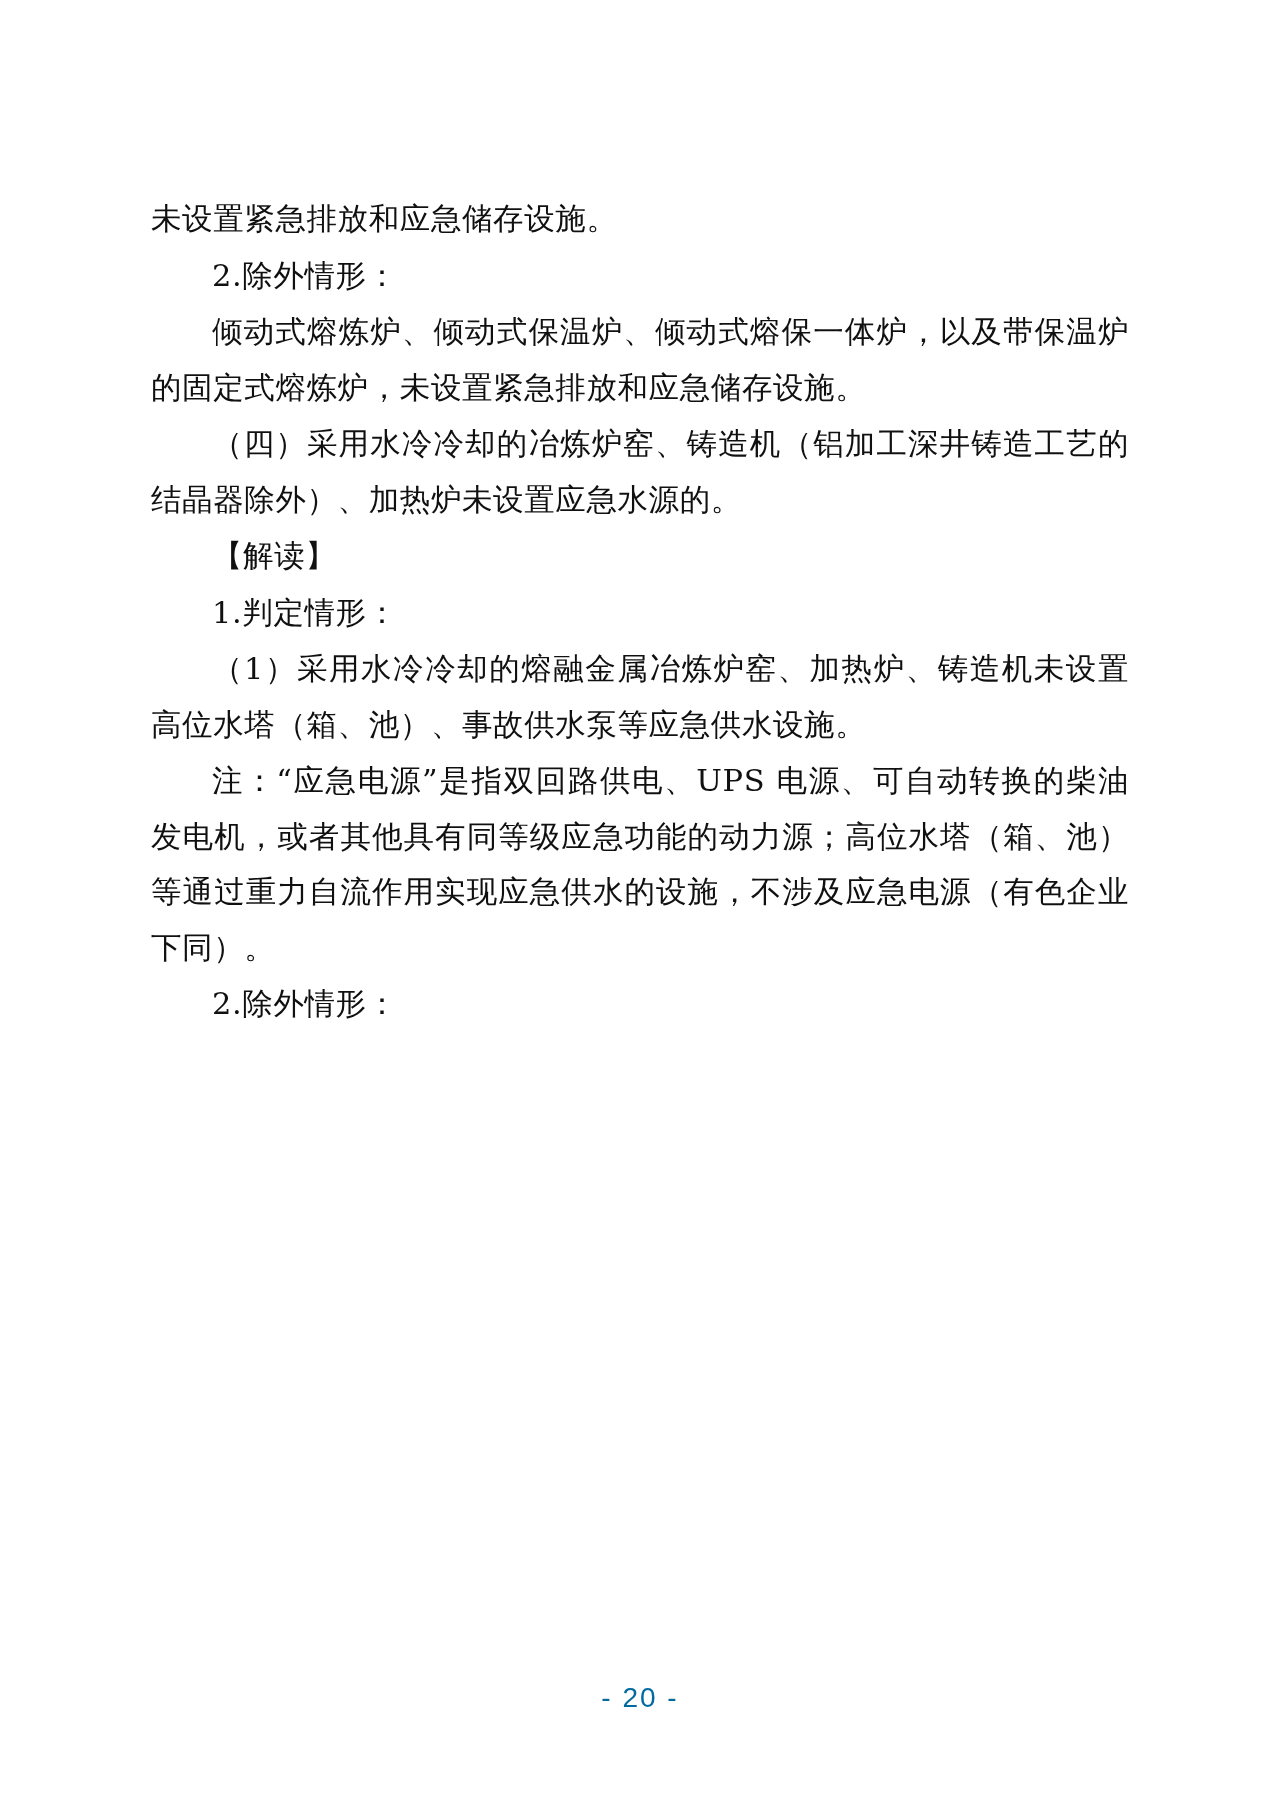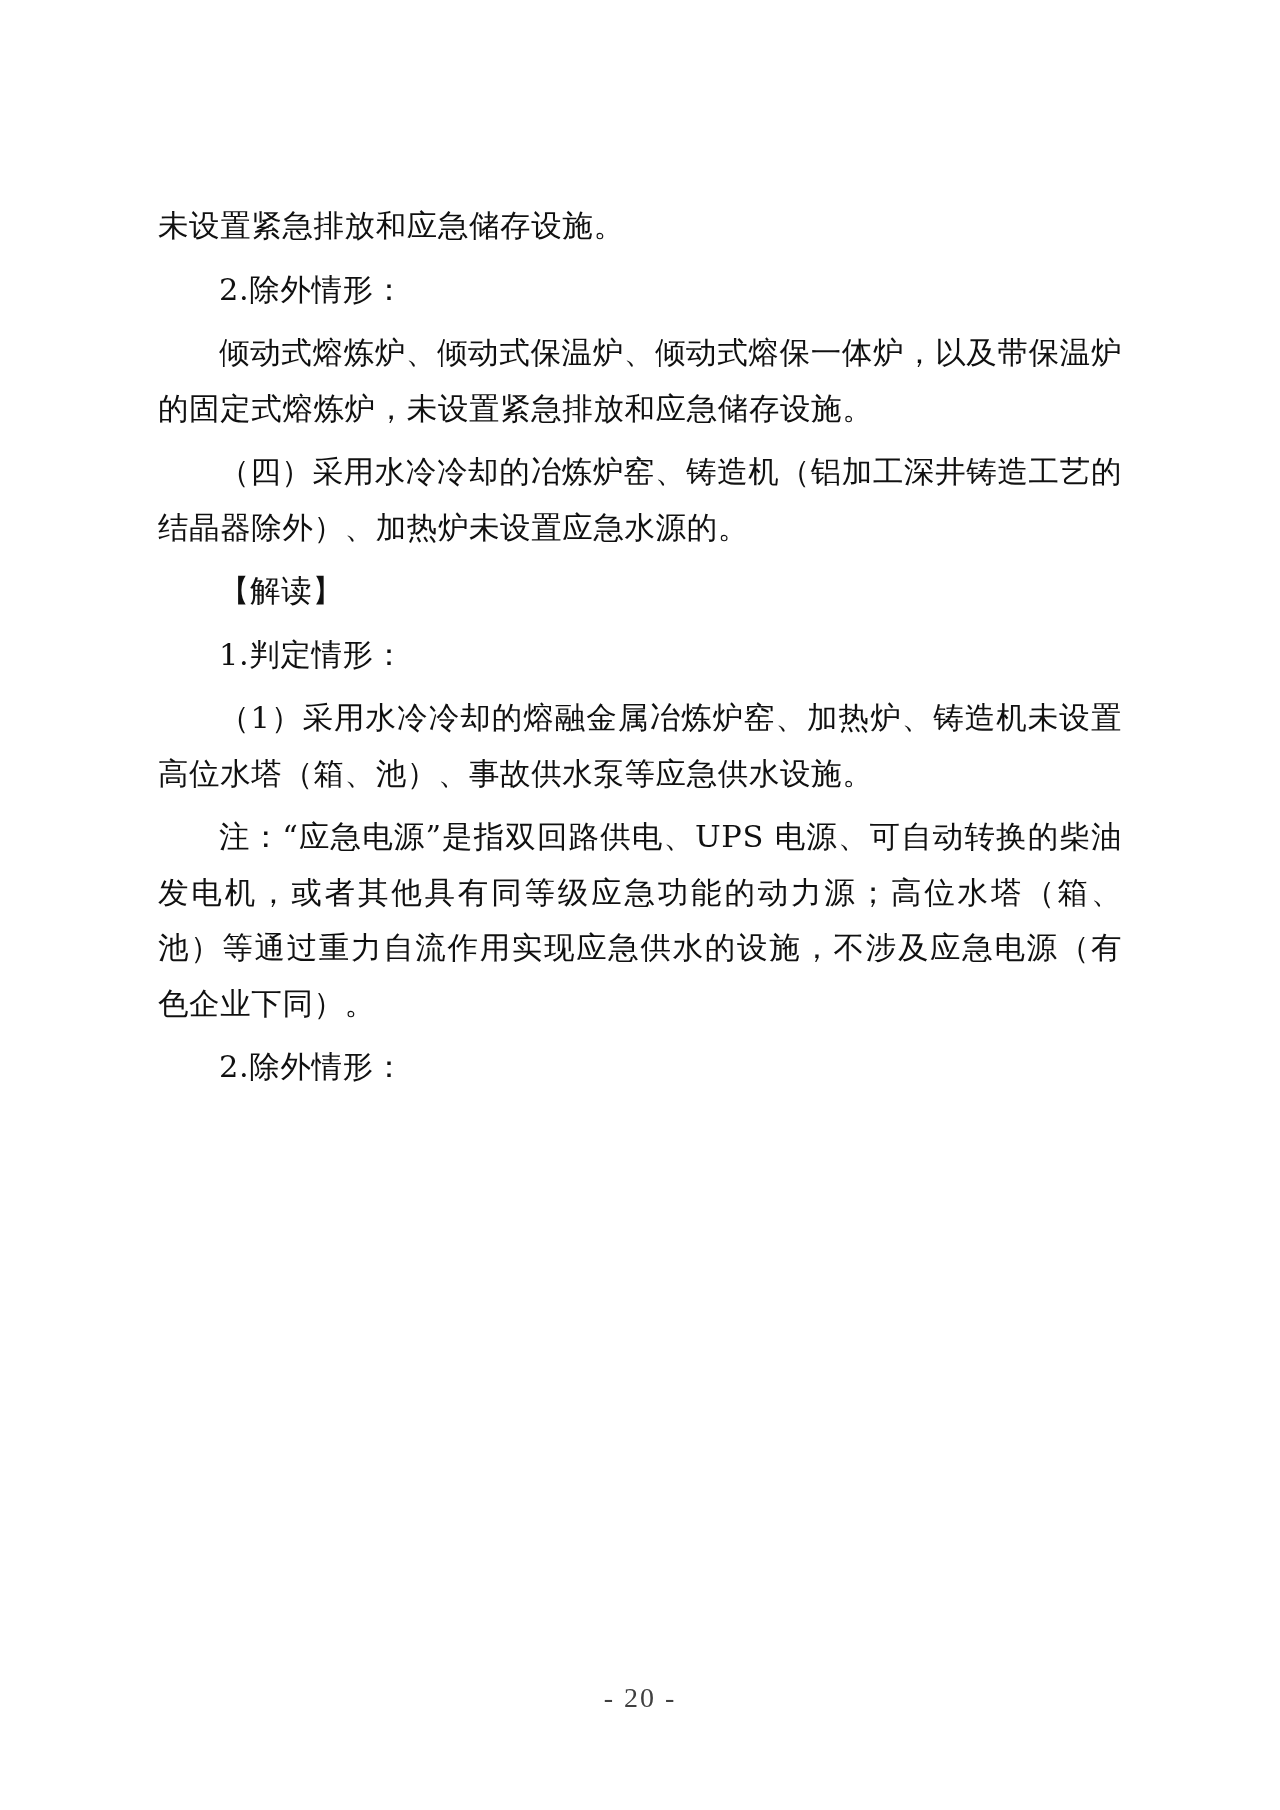--- a/index.html
+++ b/index.html
@@ -24,39 +24,39 @@
     padding: 190px 150px 0 150px;
   }
   .body-text {
     font-size: 30.5px;
     line-height: 55.5px;
     text-align: justify;
     text-justify: inter-ideograph;
     letter-spacing: 0.6px;
   }
   p {
-    margin: 8px;
+    margin: 1px;
     padding: 0;
   }
   .indent {
     text-indent: 61px;
   }
   .bold {
     font-weight: normal;
   }
   .footer {
     position: absolute;
     left: 0;
     right: 0;
     bottom: 96px;
     text-align: center;
     font-size: 28px;
-    font-family: Liberation Serif, serif;
+    font-family: Liberation Sans, sans-serif;
     letter-spacing: 2px;
-    color: #404040;
+    color: #0369a1;
   }
 </style>
 </head>
 <body>
 
 <div class="page">
   <div class="body-text">
     <p>未设置紧急排放和应急储存设施。</p>
     <p class="indent bold">2.除外情形：</p>
     <p class="indent">倾动式熔炼炉、倾动式保温炉、倾动式熔保一体炉，以及带保温炉的固定式熔炼炉，未设置紧急排放和应急储存设施。</p>

